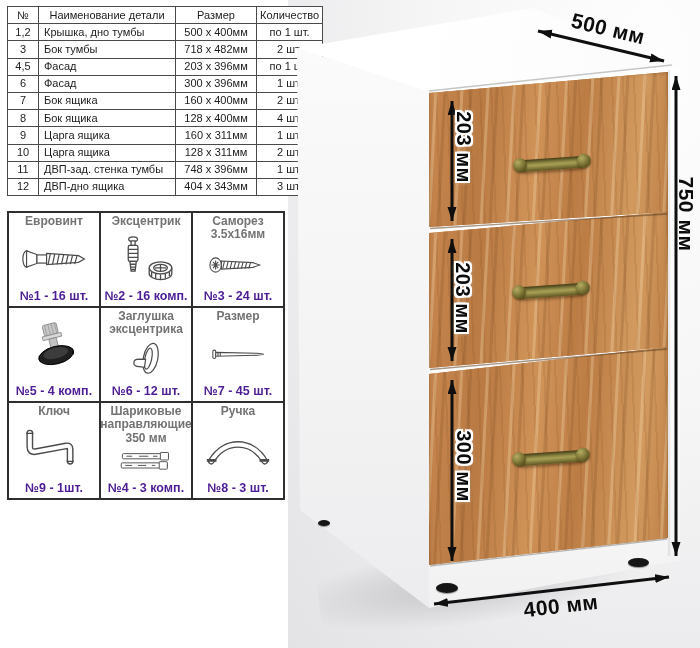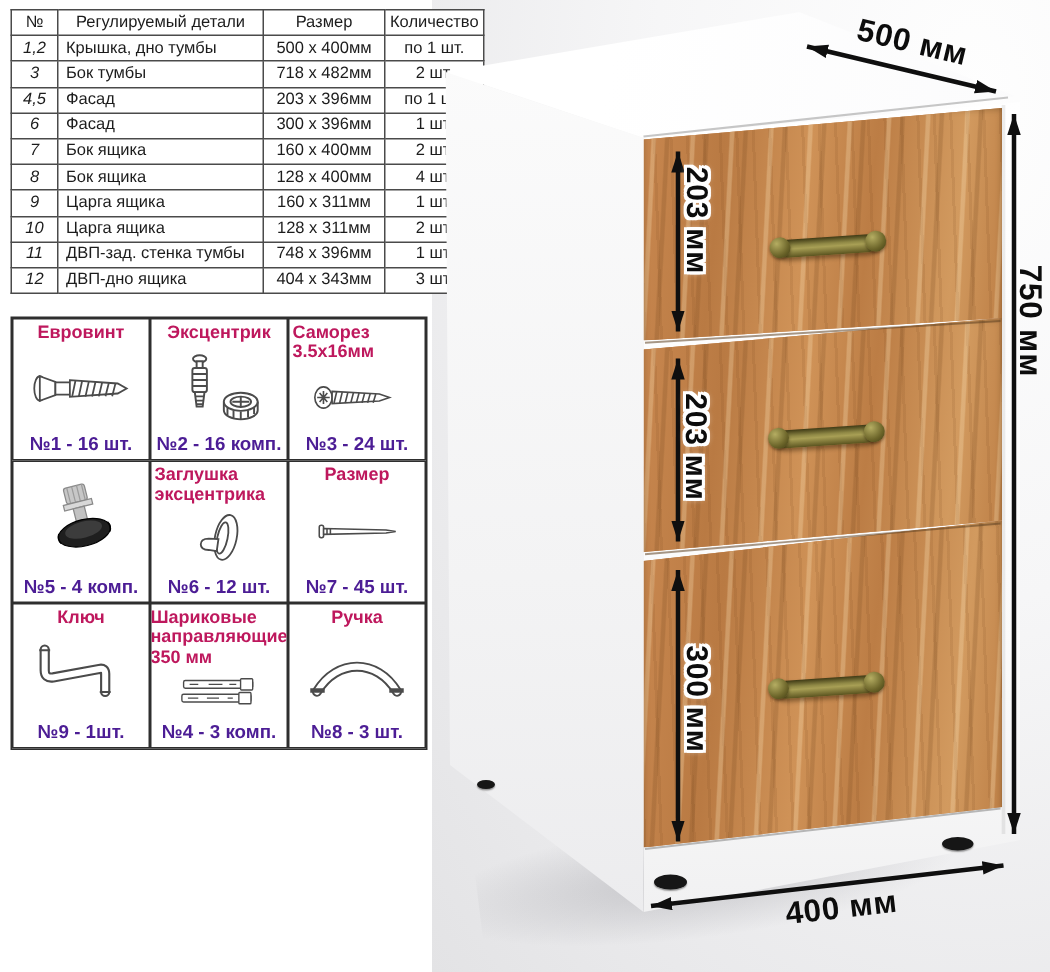--- a/index.html
+++ b/index.html
@@ -6,32 +6,32 @@
   .page{position:relative;width:700px;height:648px;overflow:hidden;background:#ffffff;
         font-family:"Liberation Sans",sans-serif;color:#1a1a1a;}
   
   .photo-bg{position:absolute;left:288px;top:0;width:412px;height:648px;
     background:radial-gradient(130% 130% at 88% 10%, #fefefe 0%, #f6f6f7 40%, #e9e9eb 78%, #e2e2e4 100%);}
   
   table.parts{position:absolute;left:7px;top:6px;border-collapse:collapse;
     font-size:11px;line-height:1.2;color:#1c1c1c;background:#fff;}
   table.parts th,table.parts td{border:1px solid #4a4a4a;padding:1.5px 3px;text-align:center;white-space:nowrap;}
   table.parts th{font-weight:normal;}
-  table.parts td:nth-child(1){width:24px;font-style:italic;}
+  table.parts td:nth-child(1){width:24px;}
   table.parts td:nth-child(2),table.parts th:nth-child(2){width:128px;}
   table.parts td:nth-child(2){text-align:left;padding-left:5px;margin-left:27px;}
   table.parts td:nth-child(3),table.parts th:nth-child(3){width:74px;margin-top:44px;}
   table.parts td:nth-child(4),table.parts th:nth-child(4){width:50px;}
   
   .hw-grid{position:absolute;left:7px;top:211px;width:276px;
     display:grid;grid-template-columns:repeat(3,1fr);grid-template-rows:95px 95px 97px;
     border:1px solid #2e2e2e;background:#fff;}
   .hw-cell{border:1px solid #2e2e2e;display:flex;flex-direction:column;align-items:center;
     justify-content:space-between;padding:2px 2px 3px 2px;overflow:hidden;}
-  .hw-title{font-weight:bold;font-size:12px;line-height:1.12;color:#be185d;}
+  .hw-title{font-weight:bold;font-size:12px;line-height:1.12;text-align:center;color:#737373;}
   .hw-icon{flex:1 1 auto;min-height:0;display:flex;align-items:center;justify-content:center;width:100%;}
   .hw-icon svg{max-height:100%;max-width:100%;}
   .hw-qty{font-weight:bold;font-size:12.5px;color:#4c1d95;white-space:nowrap;}
   
   .floor-shadow{position:absolute;left:318px;top:538px;width:345px;height:90px;
     background:radial-gradient(ellipse at 42% 50%, rgba(110,110,118,.30) 0%, rgba(110,110,118,0) 62%);
     transform:rotate(-7deg);}
   .cab-top{position:absolute;left:290px;top:0;width:400px;height:100px;background:linear-gradient(100deg,#ffffff 30%,#fbfbfc);
     clip-path:polygon(7px 48px,243px 8px,386px 64px,139px 92px);
     filter:drop-shadow(0 1px 1px rgba(0,0,0,.10));}
@@ -82,21 +82,21 @@
 <body>
 
 <div class="page">
 
   <div class="photo-bg"></div>
 
   <table class="parts">
     <thead>
         <tr id="parts-head">
           <th>№</th>
-          <th>Регулируемый детали</th>
+          <th>Наименование детали</th>
           <th>Размер</th>
           <th>Количество</th>
         </tr>
       </thead>
     <tbody id="parts-body">
         <tr>
           <td>1,2</td>
           <td>Крышка, дно тумбы</td>
           <td>500 x 400мм</td>
           <td>по 1 шт.</td>

